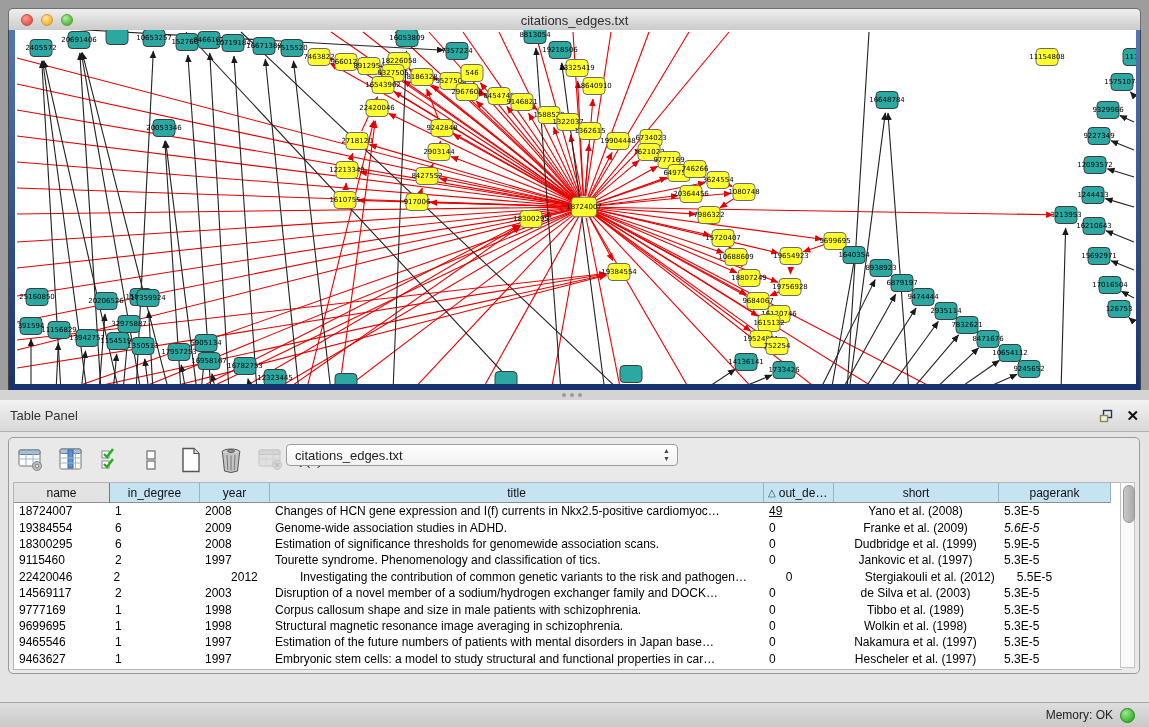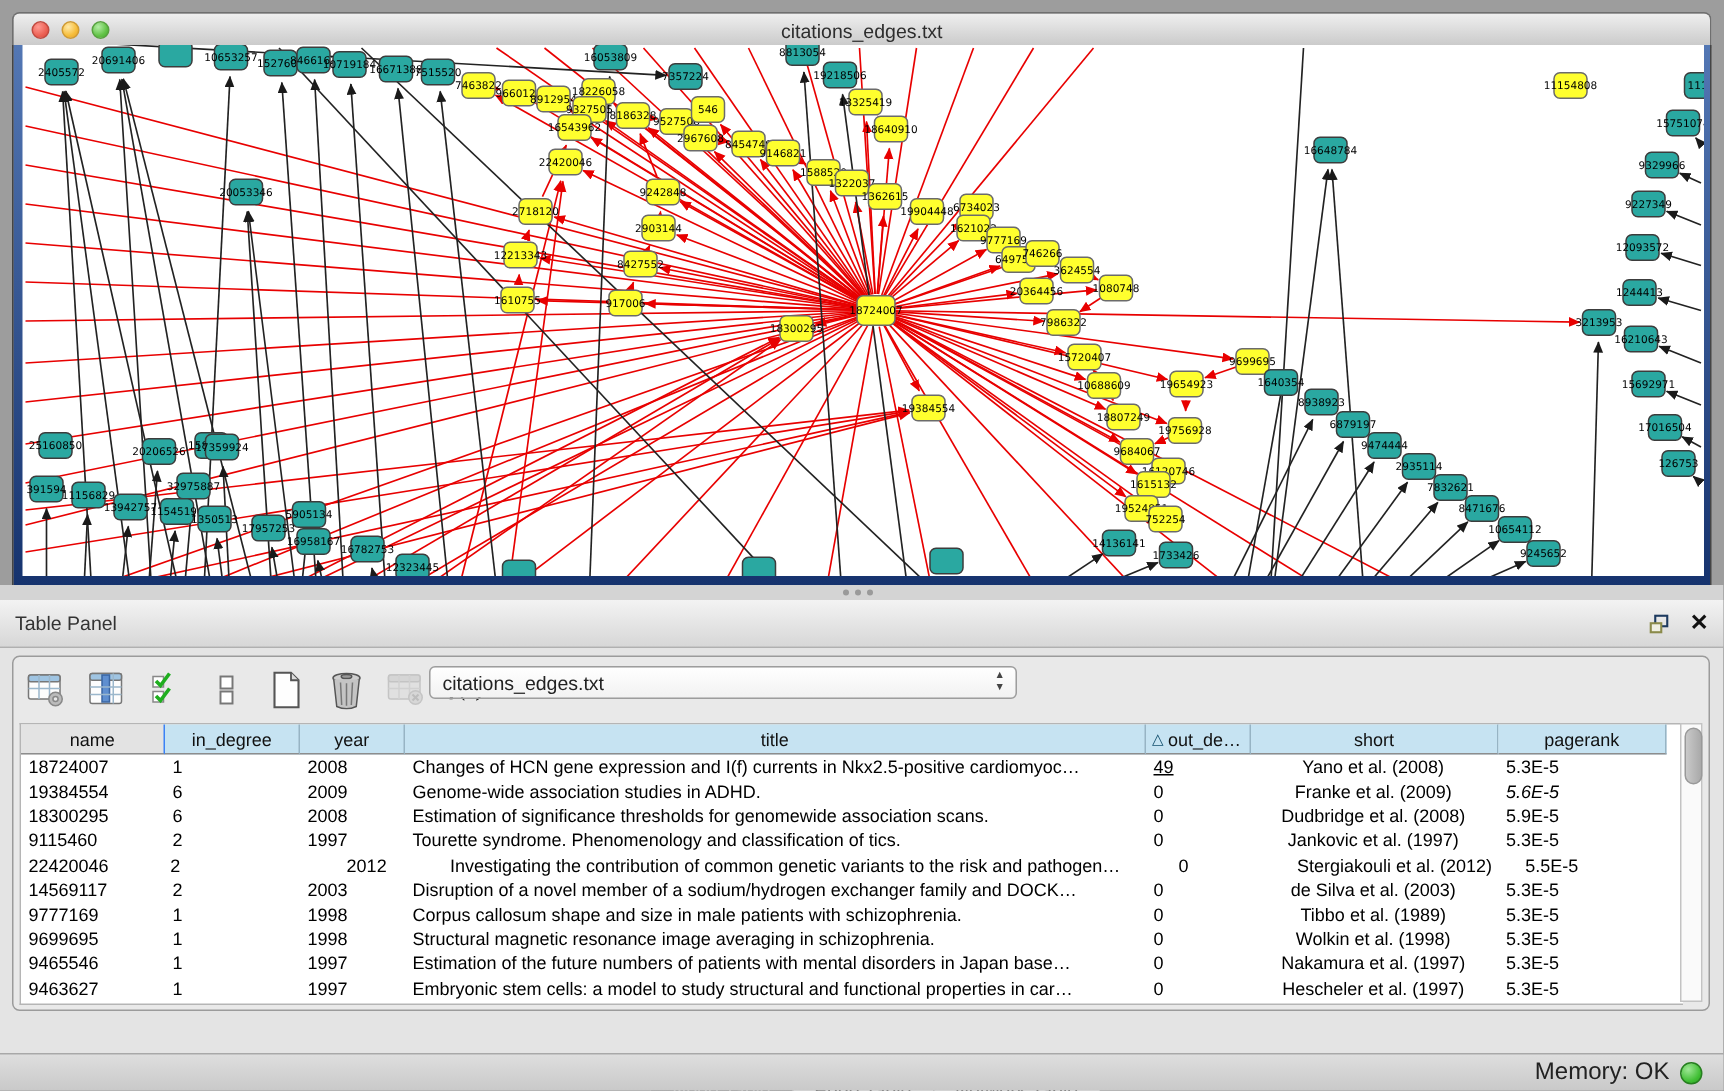--- a/index.html
+++ b/index.html
@@ -60,21 +60,21 @@
   .tabs{position:absolute;left:0;top:277px;width:1149px;display:flex;justify-content:center;}
   .seg{display:flex;border:1px solid #8f8f8f;border-radius:5px;overflow:hidden;height:20px;
     background:#fdfdfd;box-shadow:0 1px 0 rgba(255,255,255,.6);}
   .seg .tab{font-size:13px;color:#111;display:flex;align-items:center;padding:0 14px;border-right:1px solid #9f9f9f;}
   .seg .tab:last-child{border-right:none;}
   .seg .tab.active{background:linear-gradient(#7b7b7b,#676767);color:#e9e9e9;}
 
   .statusbar{position:absolute;left:0;bottom:0;width:1149px;height:25px;box-sizing:border-box;
     background:linear-gradient(#dedede,#c9c9c9);border-top:1px solid #a8a8a8;
     display:flex;align-items:center;justify-content:flex-end;padding-right:14px;gap:7px;}
-  .mem{font-size:16px;color:#222;}
+  .mem{font-size:12px;color:#222;}
   .dot{width:13px;height:13px;border-radius:50%;background:radial-gradient(circle at 35% 30%,#9fe796,#3fbe33 65%,#2a9c22);border:1px solid #277f20;}
 
   .icon-svg{display:block;}
 </style>
 </head>
 <body>
 
 <div class="net-titlebar">
   <span class="tl red"></span>
   <span class="tl yel"></span>
@@ -805,21 +805,21 @@
             <div class="gc" style="width: 70px;">0</div>
             <div class="gc center" style="width: 165px;">Franke et al. (2009)</div>
             <div class="gc" style="width: 112px; font-style: italic;">5.6E-5</div>
           </div>
           <div class="gr">
             <div class="gc" style="width: 96px;">18300295</div>
             <div class="gc" style="width: 90px;">6</div>
             <div class="gc" style="width: 70px;">2008</div>
             <div class="gc" style="width: 494px;">Estimation of significance thresholds for genomewide association scans.</div>
             <div class="gc" style="width: 70px;">0</div>
-            <div class="gc center" style="width: 165px;">Dudbridge et al. (2008)</div>
+            <div class="gc center" style="width: 165px;">Dudbridge et al. (1999)</div>
             <div class="gc" style="width: 112px;">5.9E-5</div>
           </div>
           <div class="gr">
             <div class="gc" style="width: 96px;">9115460</div>
             <div class="gc" style="width: 90px;">2</div>
             <div class="gc" style="width: 70px;">1997</div>
             <div class="gc" style="width: 494px;">Tourette syndrome. Phenomenology and classification of tics.</div>
             <div class="gc" style="width: 70px;">0</div>
             <div class="gc center" style="width: 165px;">Jankovic et al. (1997)</div>
             <div class="gc" style="width: 112px;">5.3E-5</div>

